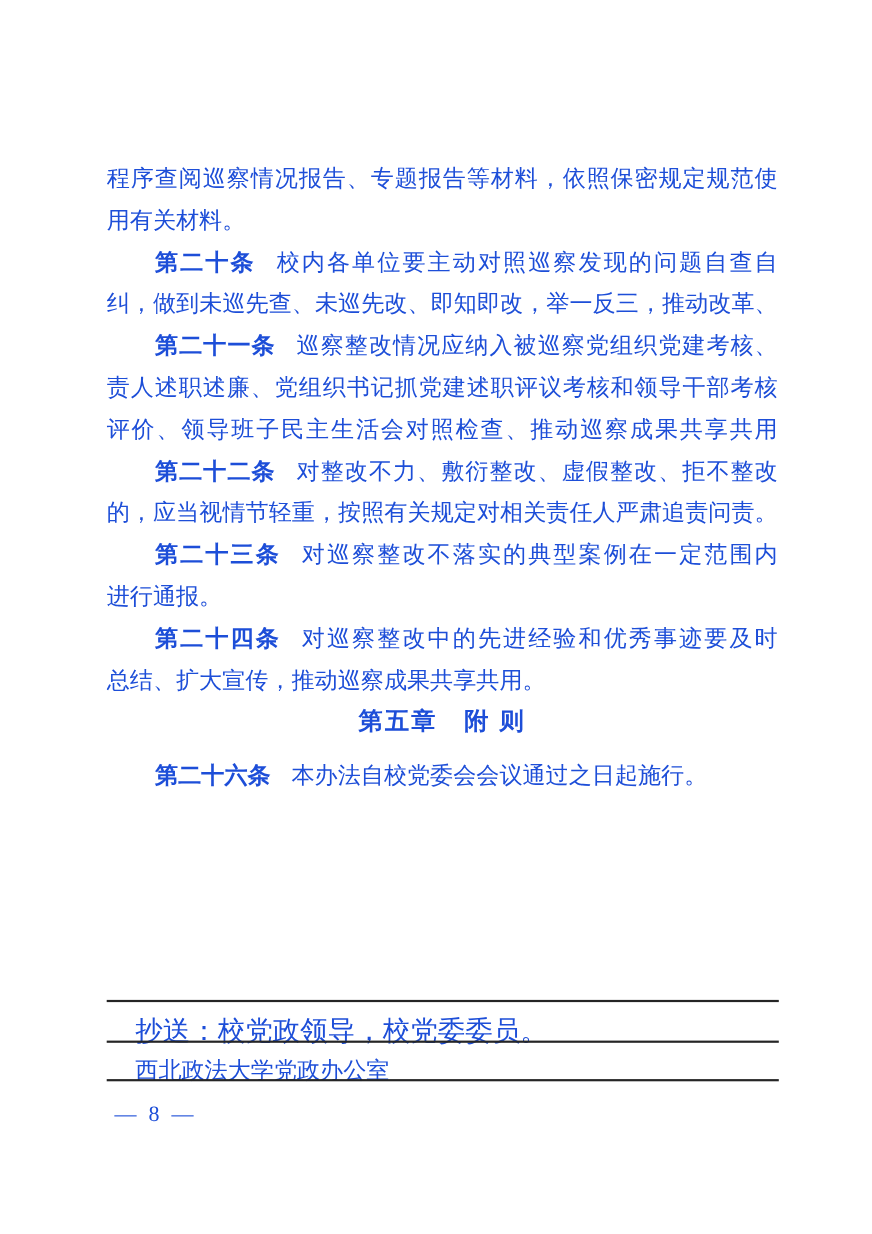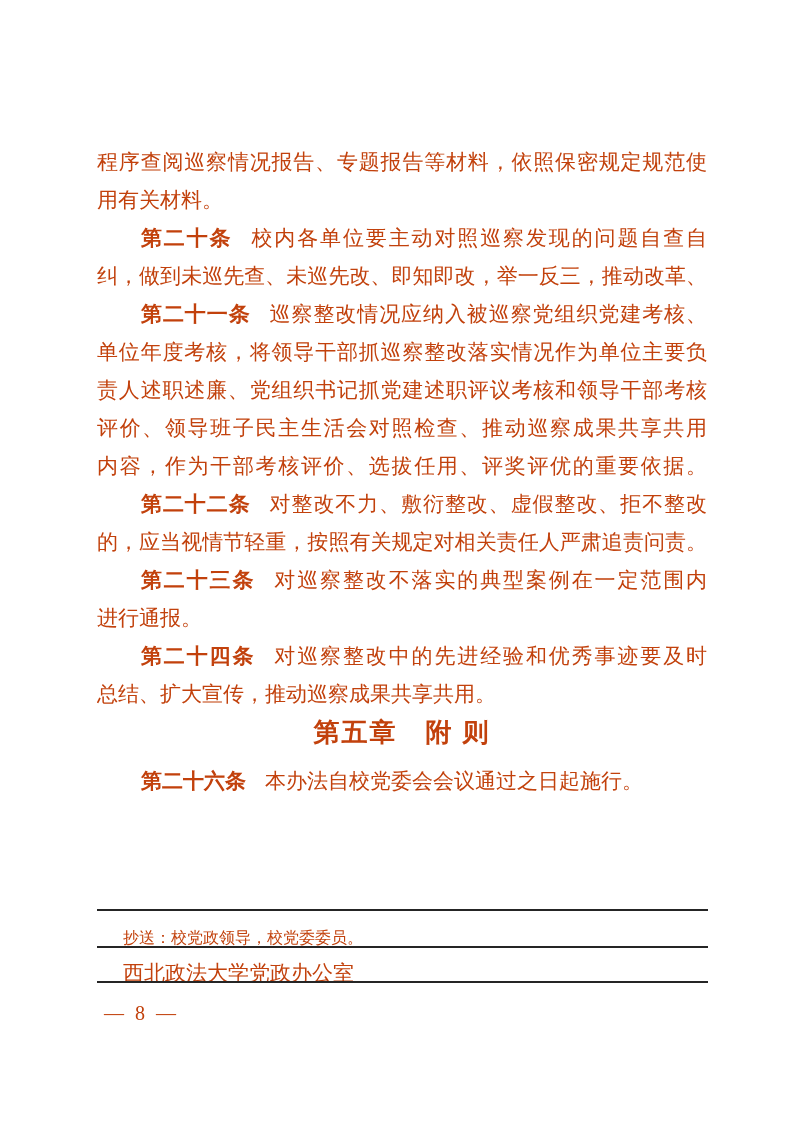--- a/index.html
+++ b/index.html
@@ -6,21 +6,21 @@
     margin: 0;
     padding: 0;
     background: #ffffff;
   }
   .page {
     position: relative;
     width: 793px;
     height: 1122px;
     background: #ffffff;
     font-family: "Liberation Serif", serif;
-    color: #c2410c;
+    color: #1d4ed8;
     overflow: hidden;
   }
   .content {
     position: absolute;
     left: 97px;
     top: 143px;
     width: 610px;
   }
   .line {
     font-size: 21px;
@@ -41,38 +41,38 @@
     margin-right: 19px;
   }
   .heading {
     height: 38px;
     line-height: 38px;
     margin-bottom: 11px;
     text-align: center;
     text-align-last: center;
     font-weight: 700;
     font-family: "Liberation Sans", sans-serif;
-    font-size: 26px;
+    font-size: 22px;
     letter-spacing: 2px;
   }
   .rule {
     position: absolute;
     left: 97px;
     width: 611px;
     height: 2px;
     background: #252525;
   }
   .rule-1 { top: 909px; }
   .rule-2 { top: 946px; }
   .rule-3 { top: 981px; }
   .cc-line {
     position: absolute;
     left: 123px;
     top: 920px;
-    font-size: 16px;
+    font-size: 25px;
     line-height: 36px;
     white-space: nowrap;
   }
   .issuer-row {
     position: absolute;
     left: 97px;
     top: 956px;
     width: 611px;
     box-sizing: border-box;
     padding: 0 12px 0 26px;
@@ -97,24 +97,22 @@
 <body>
 
 <div class="page">
 
   <div class="content">
       <div class="line fill">程序查阅巡察情况报告、专题报告等材料，依照保密规定规范使</div>
       <div class="line">用有关材料。</div>
       <div class="line indent fill"><span class="label">第二十条</span>校内各单位要主动对照巡察发现的问题自查自</div>
       <div class="line fill">纠，做到未巡先查、未巡先改、即知即改，举一反三，推动改革、</div>
       <div class="line indent fill"><span class="label">第二十一条</span>巡察整改情况应纳入被巡察党组织党建考核、</div>
-      <div class="line fill">单位年度考核，将领导干部抓巡察整改落实情况作为单位主要负</div>
       <div class="line fill">责人述职述廉、党组织书记抓党建述职评议考核和领导干部考核</div>
       <div class="line fill">评价、领导班子民主生活会对照检查、推动巡察成果共享共用</div>
-      <div class="line fill">内容，作为干部考核评价、选拔任用、评奖评优的重要依据。</div>
       <div class="line indent fill"><span class="label">第二十二条</span>对整改不力、敷衍整改、虚假整改、拒不整改</div>
       <div class="line fill">的，应当视情节轻重，按照有关规定对相关责任人严肃追责问责。</div>
       <div class="line indent fill"><span class="label">第二十三条</span>对巡察整改不落实的典型案例在一定范围内</div>
       <div class="line">进行通报。</div>
       <div class="line indent fill"><span class="label">第二十四条</span>对巡察整改中的先进经验和优秀事迹要及时</div>
       <div class="line">总结、扩大宣传，推动巡察成果共享共用。</div>
       <div class="heading">第五章　附 则</div>
       <div class="line indent"><span class="label">第二十六条</span>本办法自校党委会会议通过之日起施行。</div>
     </div>
 

